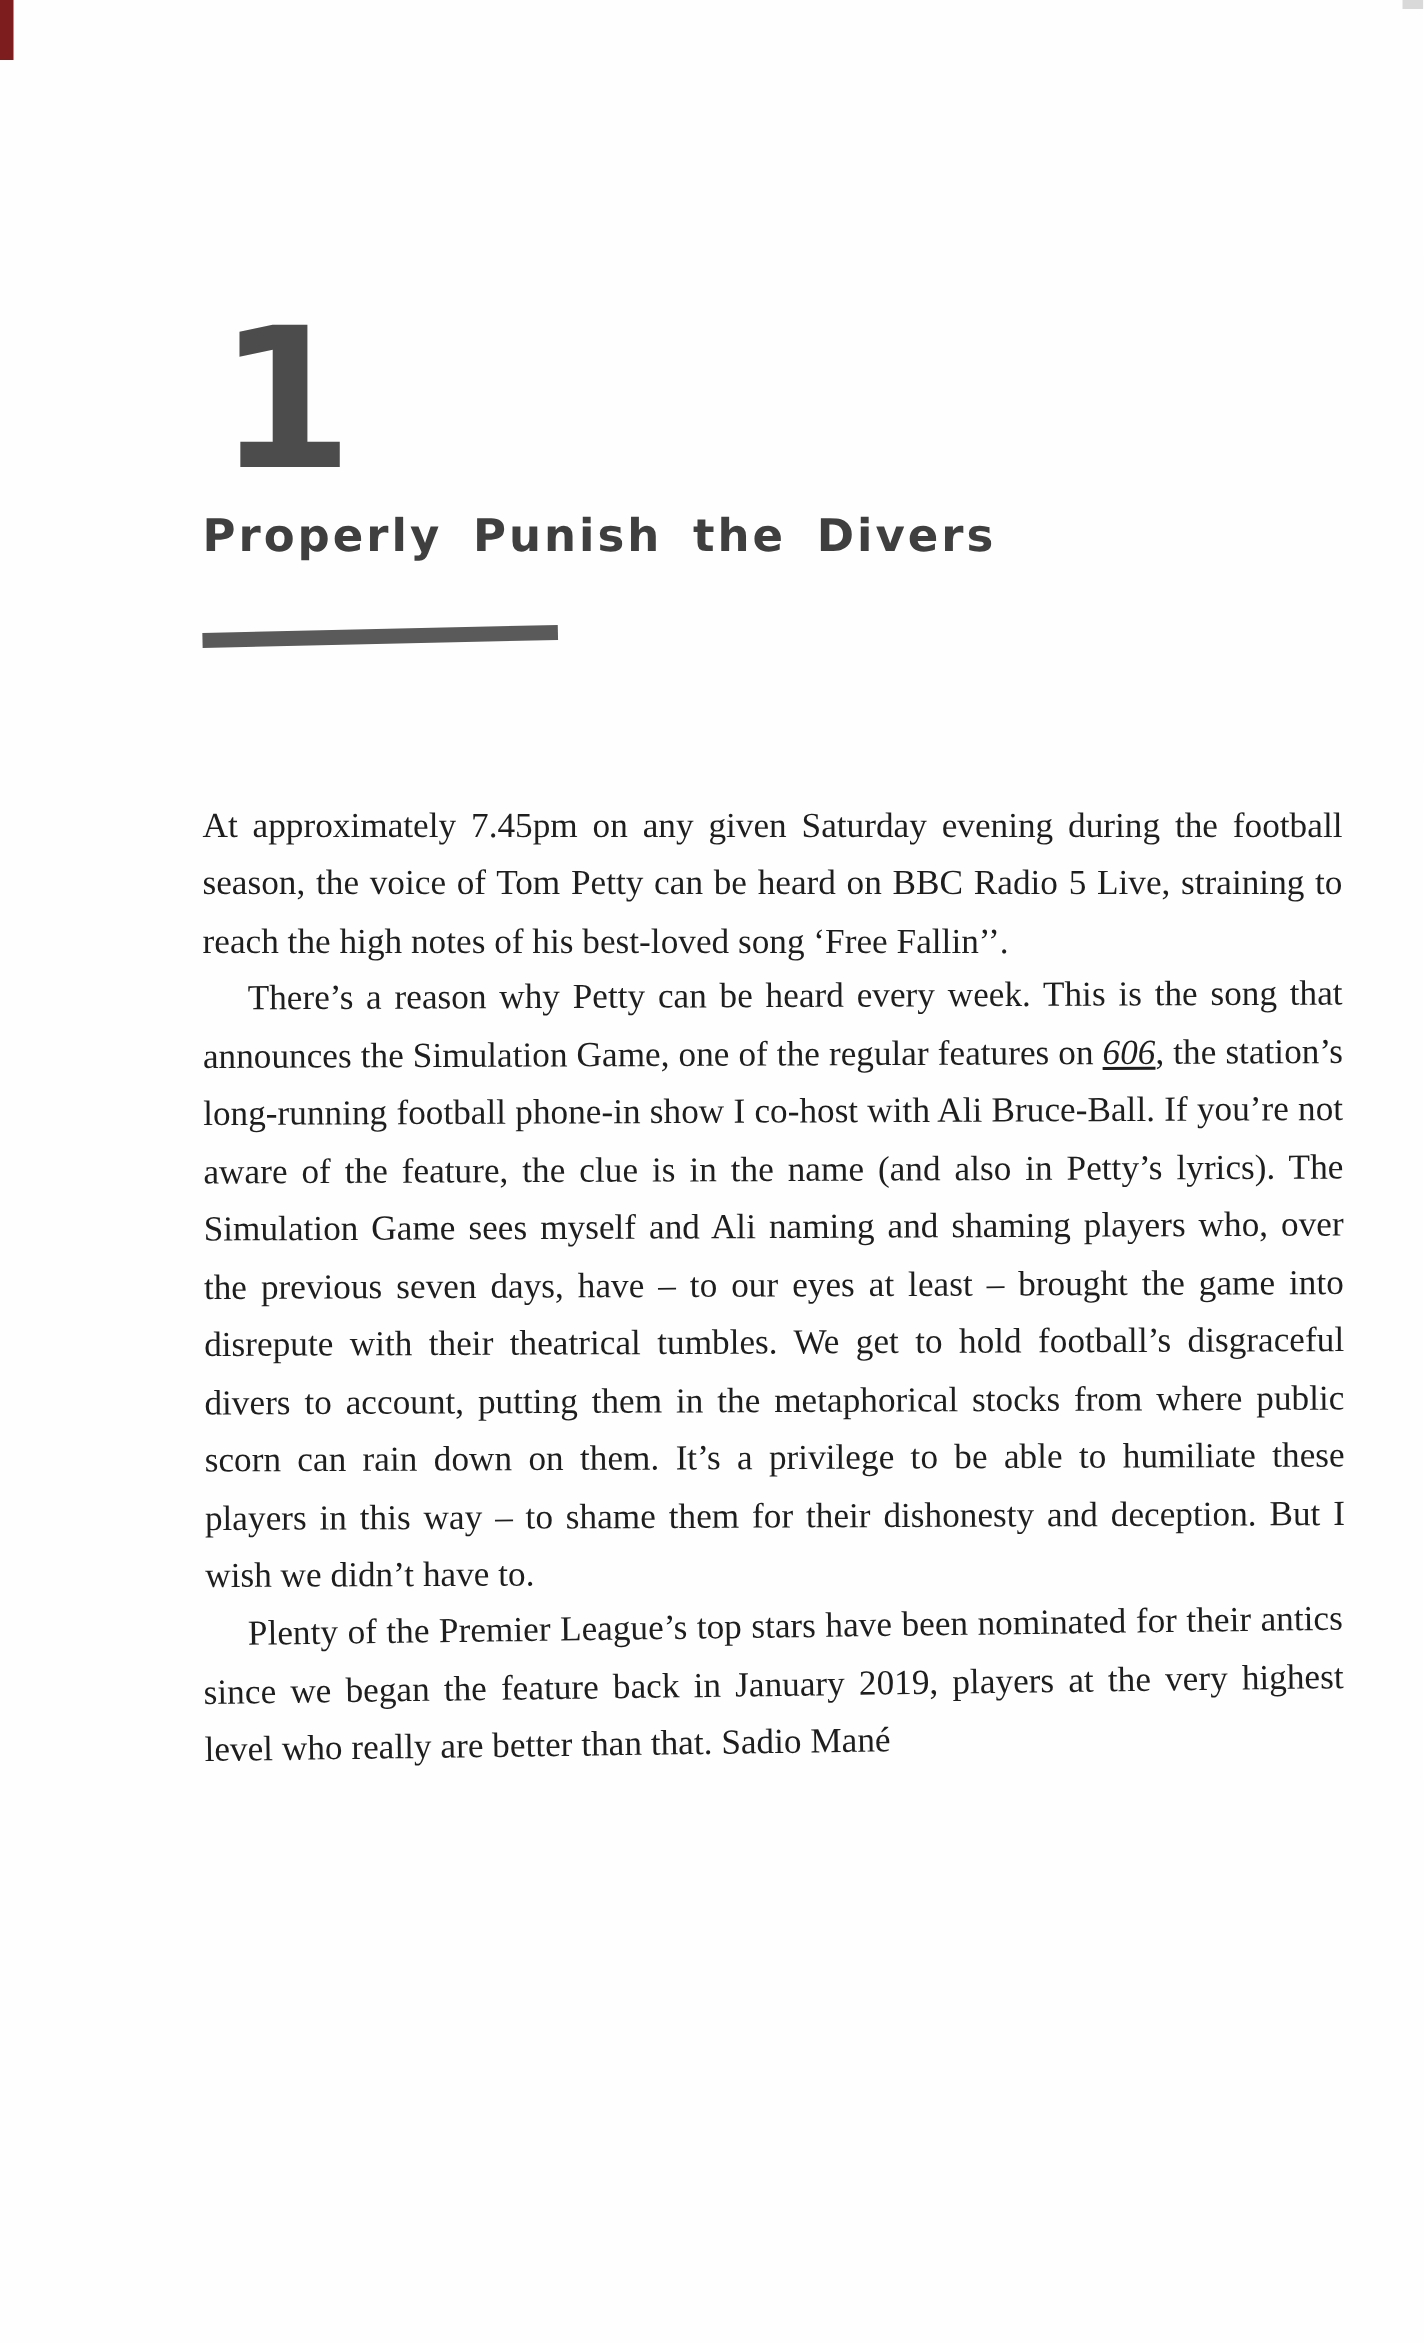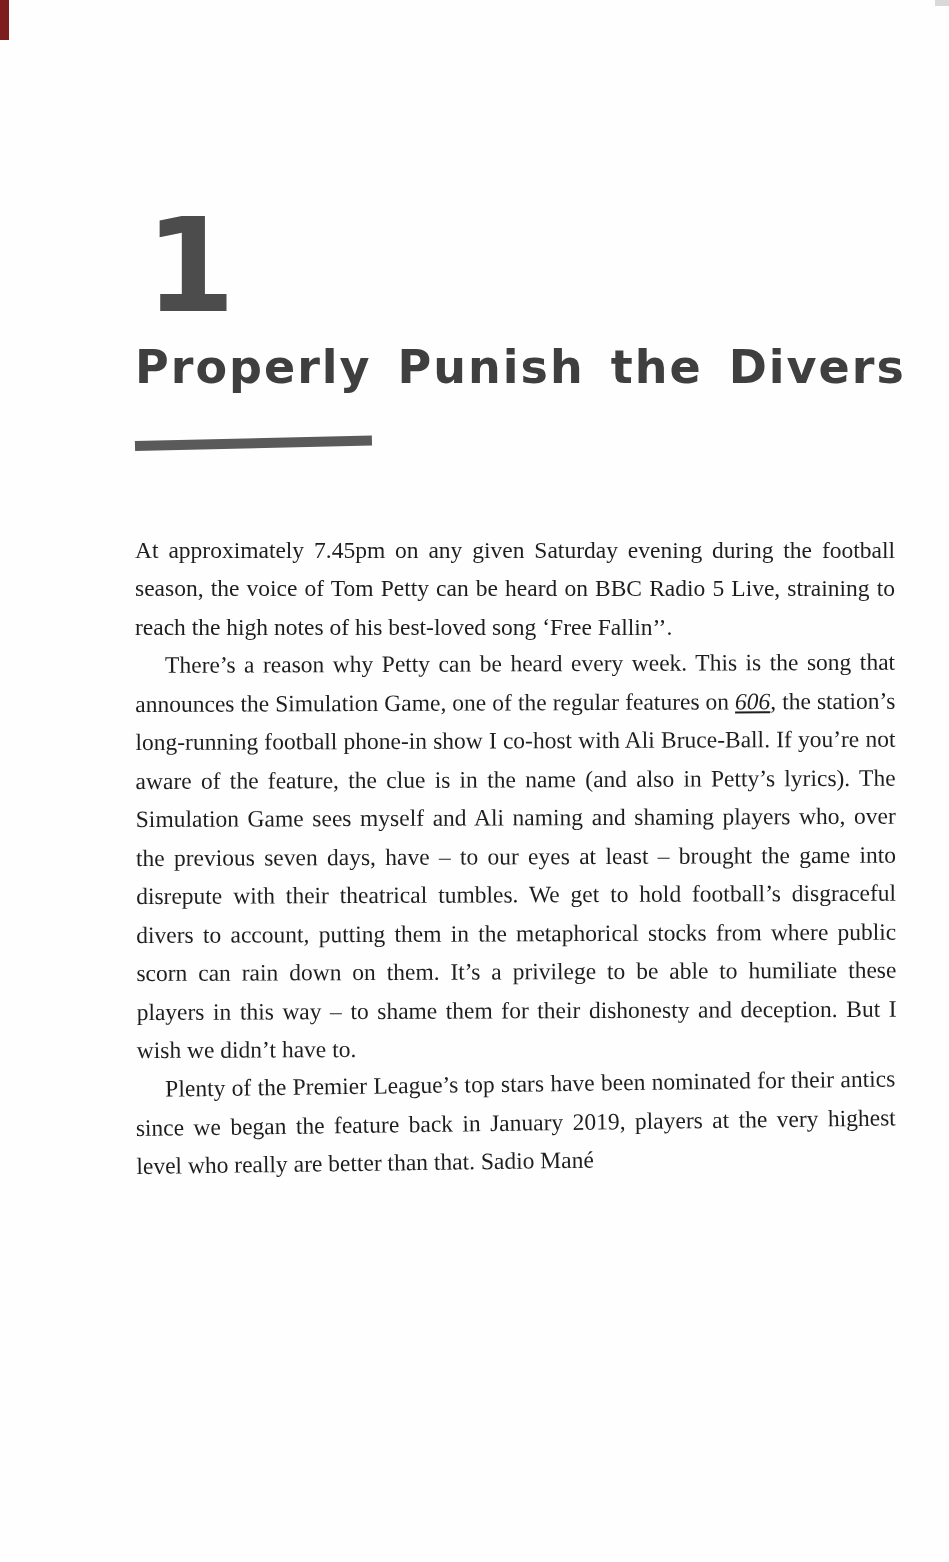--- a/index.html
+++ b/index.html
@@ -45,37 +45,37 @@
     font-weight: 700;
     font-size: 130px;
     line-height: 0.82;
     color: #4c4c4c;
     letter-spacing: 0;
   }
   .chapter-title {
     margin: 20px 0 0 0;
     font-family: "DejaVu Sans", "Liberation Sans", sans-serif;
     font-weight: 700;
-    font-size: 46px;
+    font-size: 30px;
     line-height: 1.2;
     color: #3f3f3f;
     letter-spacing: 2px;
     word-spacing: 8px;
     white-space: nowrap;
   }
   .title-rule {
     margin-top: 46px;
     width: 237px;
     height: 10px;
     background: #5a5a5a;
     transform: rotate(-1.3deg);
     transform-origin: left center;
   }
   .body-text {
-    margin-top: 80px;
+    margin-top: 100px;
     font-size: 23.5px;
     line-height: 38.5px;
     text-align: justify;
   }
   .body-text p {
     margin: 0;
     text-indent: 0;
   }
   .body-text p.indent {
     text-indent: 30px;

